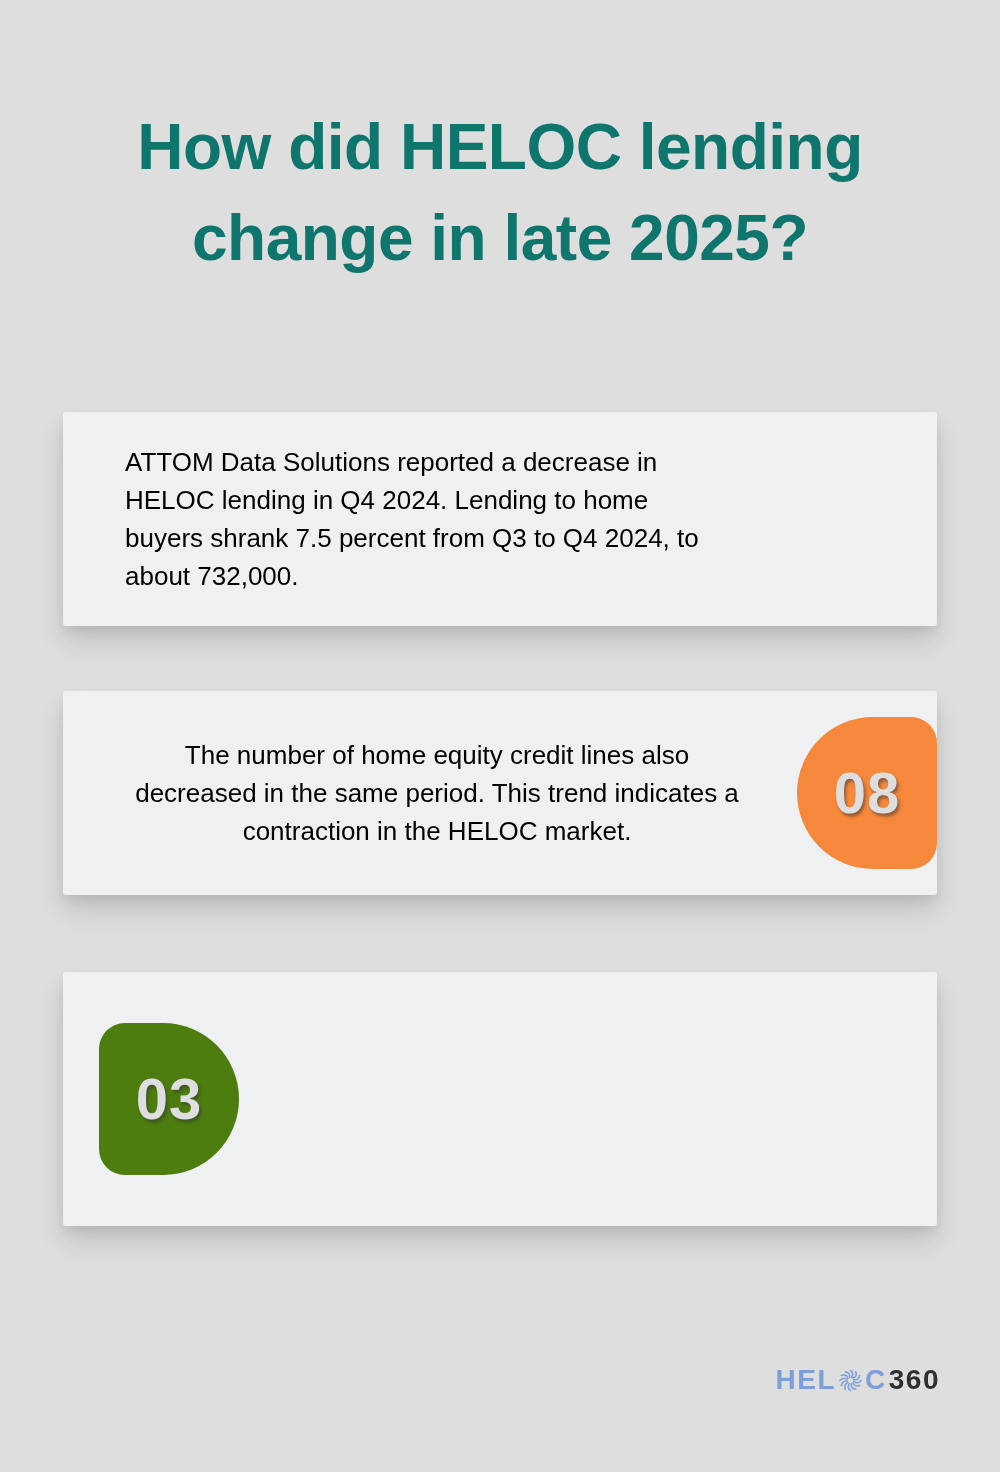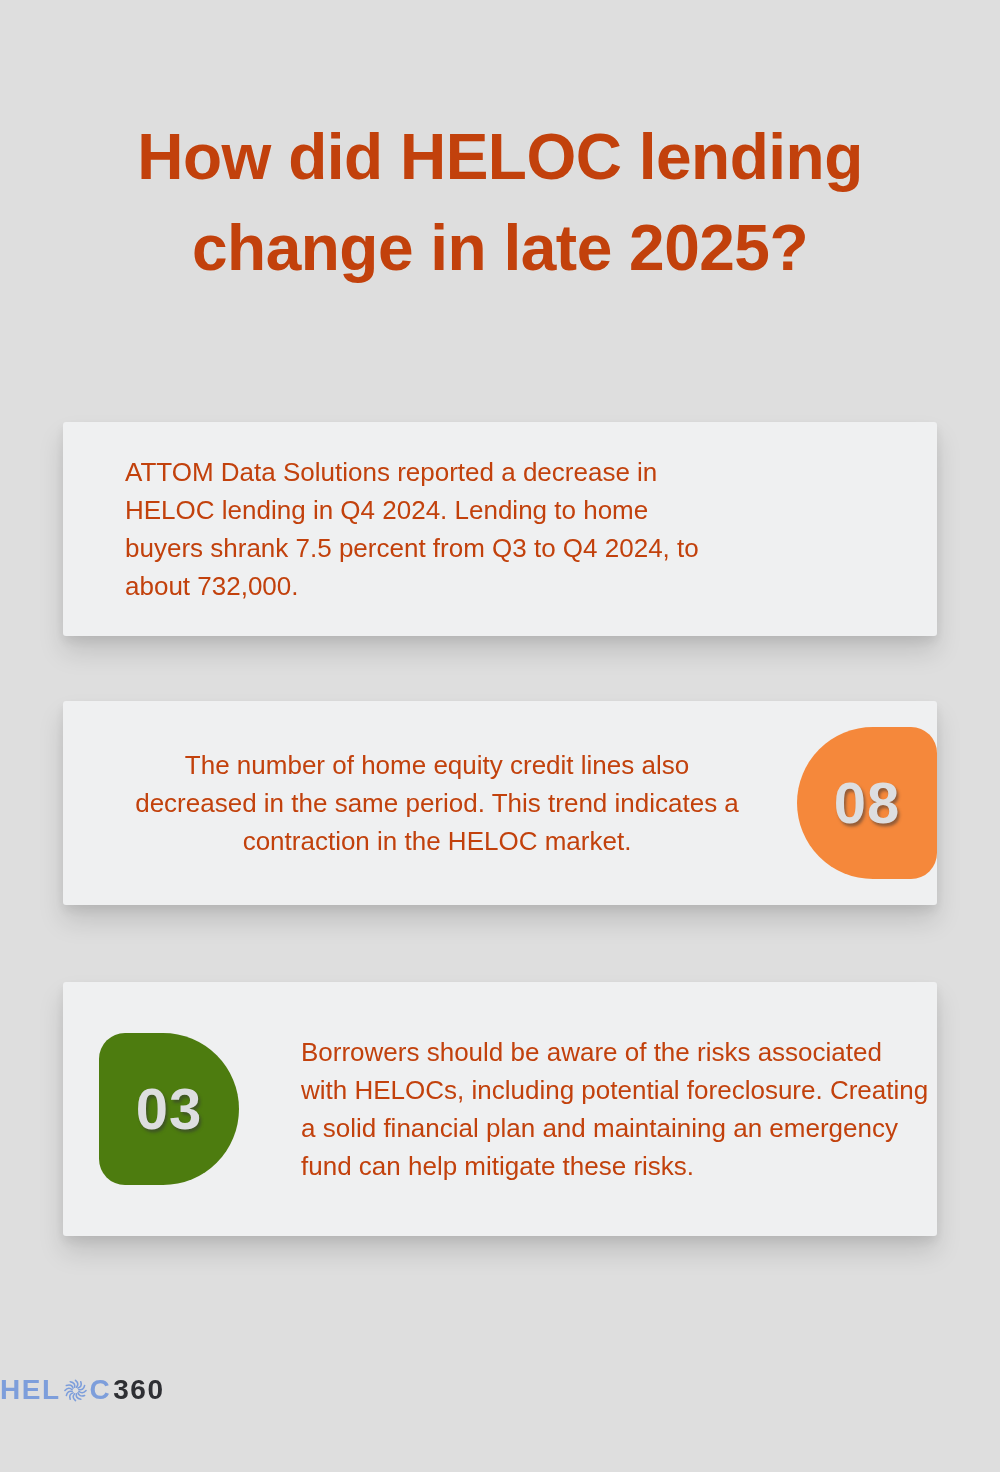--- a/index.html
+++ b/index.html
@@ -7,25 +7,25 @@
     width: 1000px;
     height: 1472px;
     background: #dedede;
     font-family: "Liberation Sans", sans-serif;
     overflow: hidden;
   }
   .page { width: 1000px; height: 1472px; position: relative; }
 
   .title {
     padding-top: 102px;
-    margin: 10px;
+    margin: 0;
     text-align: center;
     font-size: 64px;
     font-weight: bold;
-    color: #c2410c;
+    color: #0f766e;
     line-height: 1.42;
     letter-spacing: -0.5px;
   }
 
   .cards {
     margin-top: 128px;
     display: flex;
     flex-direction: column;
     align-items: center;
   }
@@ -59,31 +59,33 @@
     font-size: 58px;
     font-weight: bold;
     color: #dddee0;
     text-shadow: 2px 3px 3px rgba(50,50,55,0.50);
     letter-spacing: 1px;
   }
 
   .card-text {
     font-size: 26px;
     line-height: 38px;
-    color: #c2410c;
+    color: #000000;
     margin: 0;
     padding: 30px 0;
   }
   .card-1 .card-text { margin-left: 62px; width: 604px; }
   .card-2 .card-text { margin-left: 65px; width: 618px; text-align: center; }
   .card-3 .card-text { margin-left: 62px; width: 628px; }
 
   .footer {
     margin-top: 138px;
     display: flex;
+    justify-content: flex-end;
+    padding-right: 60px;
     align-items: center;
   }
   .logo {
     display: flex;
     align-items: center;
     font-weight: bold;
     font-size: 28px;
     letter-spacing: 1.5px;
     transform: scaleY(0.96);
   }
@@ -108,21 +110,20 @@
       <p class="card-text">The number of home equity credit lines also decreased in the same period. This trend indicates a contraction in the HELOC market.</p>
       <div class="badge badge-right badge-orange">
         <span class="badge-num">08</span>
       </div>
     </section>
 
     <section class="card card-3">
       <div class="badge badge-left badge-purple">
         <span class="badge-num">03</span>
       </div>
-      <p class="card-text">Borrowers should be aware of the risks associated with HELOCs, including potential foreclosure. Creating a solid financial plan and maintaining an emergency fund can help mitigate these risks.</p>
     </section>
 
   </div>
 
   <footer class="footer">
     <div class="logo">
       <span class="logo-heloc">
           <span>HEL</span>
           <svg class="swirl" width="27" height="27" viewBox="0 0 32 32" aria-hidden="true">
           <g fill="none" stroke="#7d9edb" stroke-width="1.9" stroke-linecap="round">

